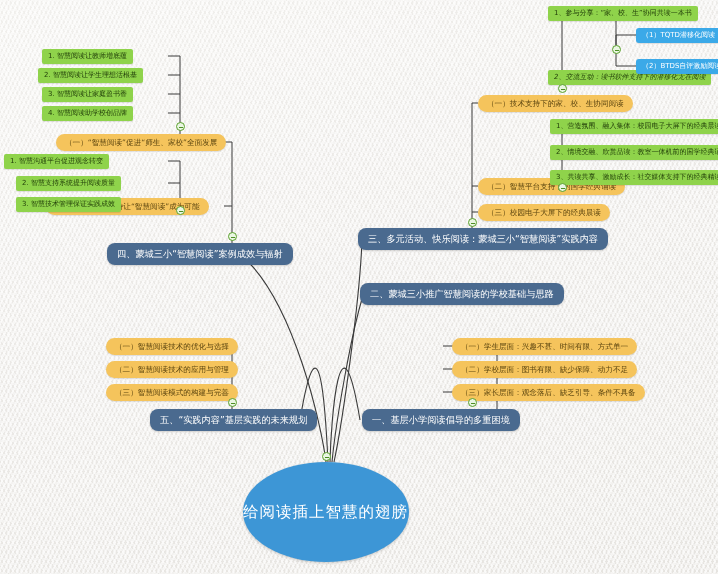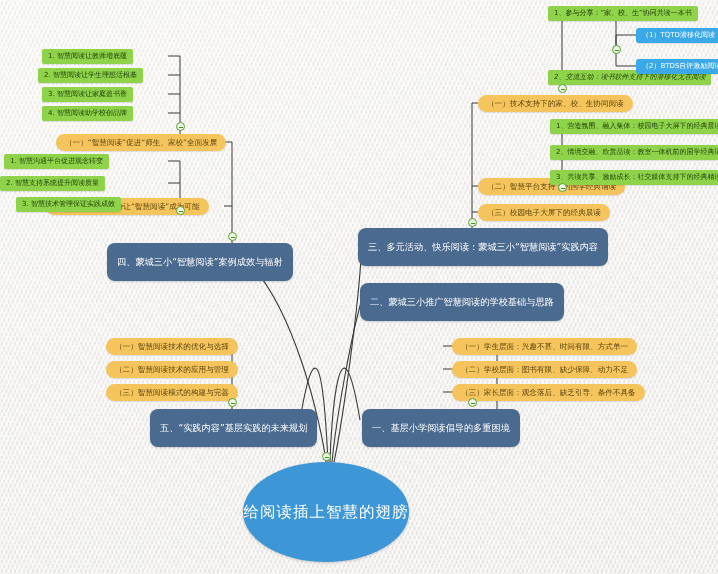--- a/index.html
+++ b/index.html
@@ -13,28 +13,28 @@
       repeating-linear-gradient(115deg, rgba(255,255,255,.55) 0 2px, rgba(0,0,0,.012) 2px 4px),
       repeating-linear-gradient(65deg, rgba(255,255,255,.45) 0 2px, rgba(0,0,0,.01) 2px 4px),
       linear-gradient(160deg,#f7f6f3 0%,#f1efec 45%,#eceae6 100%);
   }
   #wires{position:absolute;inset:0;pointer-events:none;}
   .node{position:absolute;box-sizing:border-box;display:flex;align-items:center;
     white-space:nowrap;line-height:1.05;}
   
   .central{
     width:166px;height:100px;left:243px;top:462px;border-radius:50%;
-    background:#3d96d6;color:#ffffff;justify-content:center;
+    background:#3d96d6;color:#ffffff;justify-content:flex-start;
     font-size:15.5px;letter-spacing:1px;
     box-shadow:0 1px 3px rgba(0,0,0,.18);
   }
   
   .lvl1{
     background:#4a6a8f;color:#ffffff;border-radius:8px;
-    font-size:9.2px;padding:0 10px;height:38px;
+    font-size:9.2px;padding:0 10px;height:22px;
     box-shadow:0 1px 2px rgba(0,0,0,.16);
   }
   
   .lvl2{
     background:#f5c45c;color:#5d4610;border-radius:9px;
     font-size:7.6px;padding:0 9px;height:17px;
     box-shadow:0 1px 1px rgba(0,0,0,.10);
   }
   
   .lvl3{
@@ -174,21 +174,21 @@
   <div class="node lvl3" style="left:42px;top:87px;">
     <span>3. 智慧阅读让家庭盈书香</span>
   </div>
   <div class="node lvl3" style="left:42px;top:106px;">
     <span>4. 智慧阅读助学校创品牌</span>
   </div>
 
   <div class="node lvl3" style="left:4px;top:154px;">
     <span>1. 智慧沟通平台促进观念转变</span>
   </div>
-  <div class="node lvl3" style="left:0;top:176px;">
+  <div class="node lvl3" style="left:16px;top:176px;">
     <span>2. 智慧支持系统提升阅读质量</span>
   </div>
   <div class="node lvl3" style="left:16px;top:197px;">
     <span>3. 智慧技术管理保证实践成效</span>
   </div>
 
   <div class="node lvl2" style="left:106px;top:338px;">
     <span>（一）智慧阅读技术的优化与选择</span>
   </div>
   <div class="node lvl2" style="left:106px;top:361px;">

